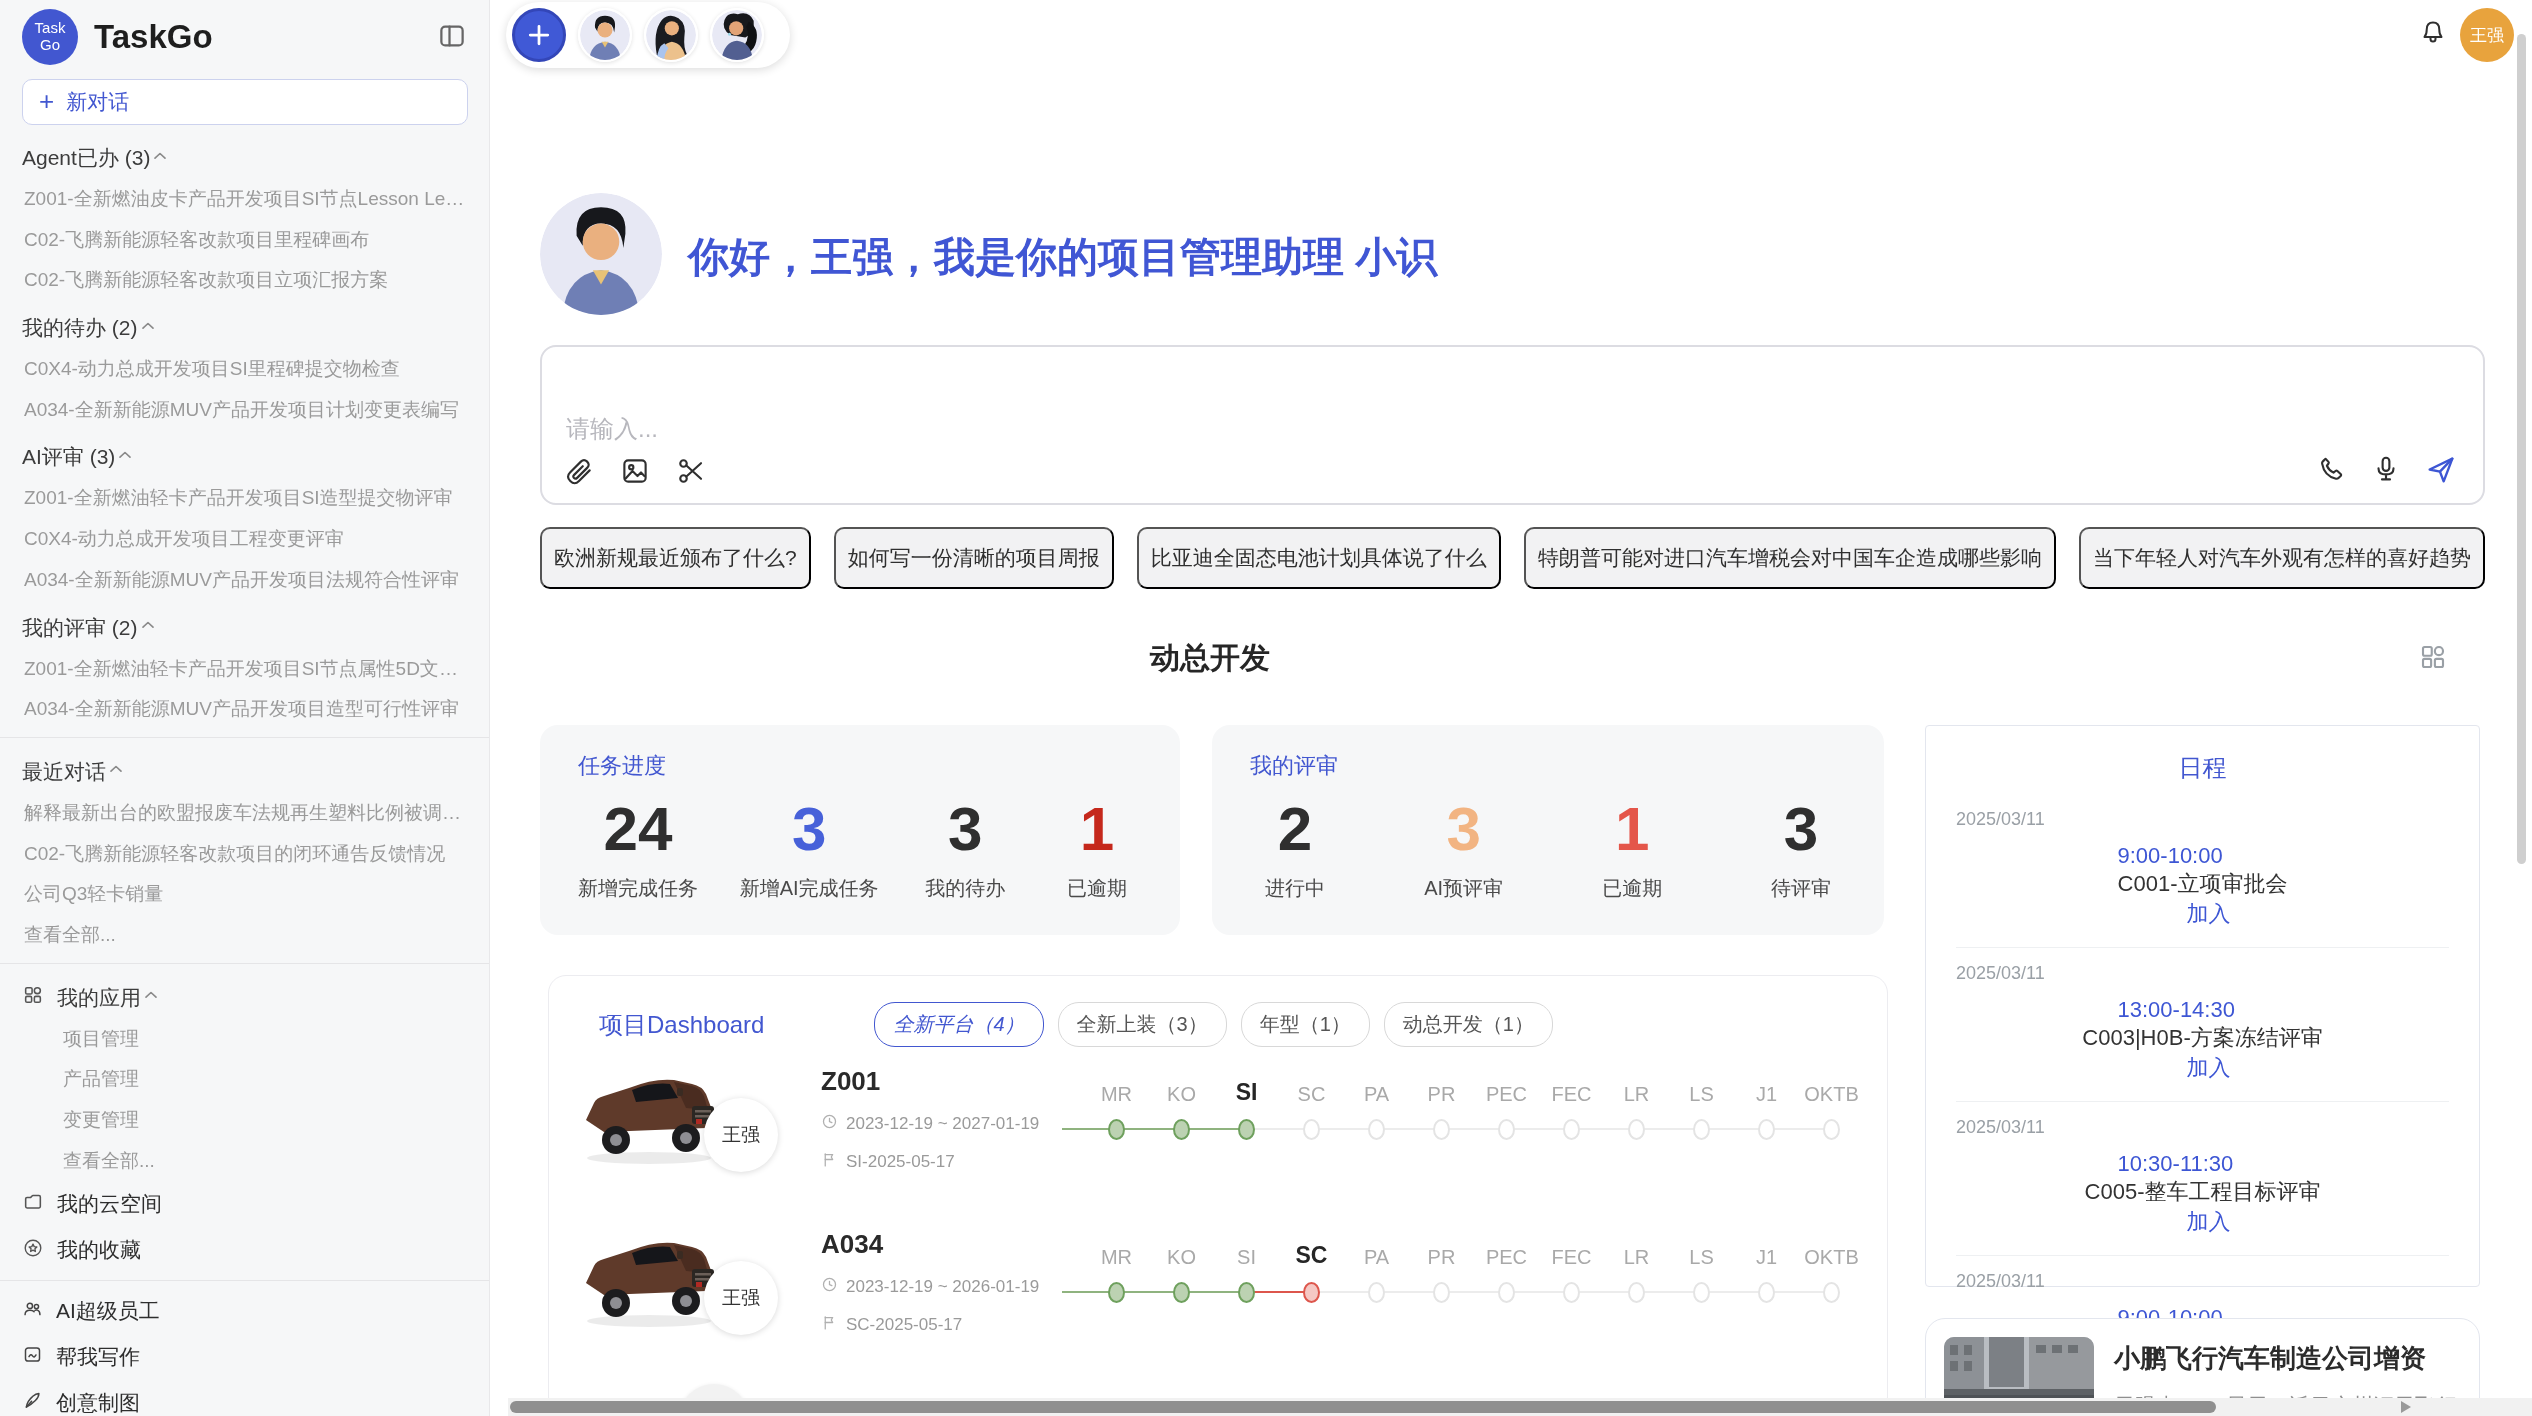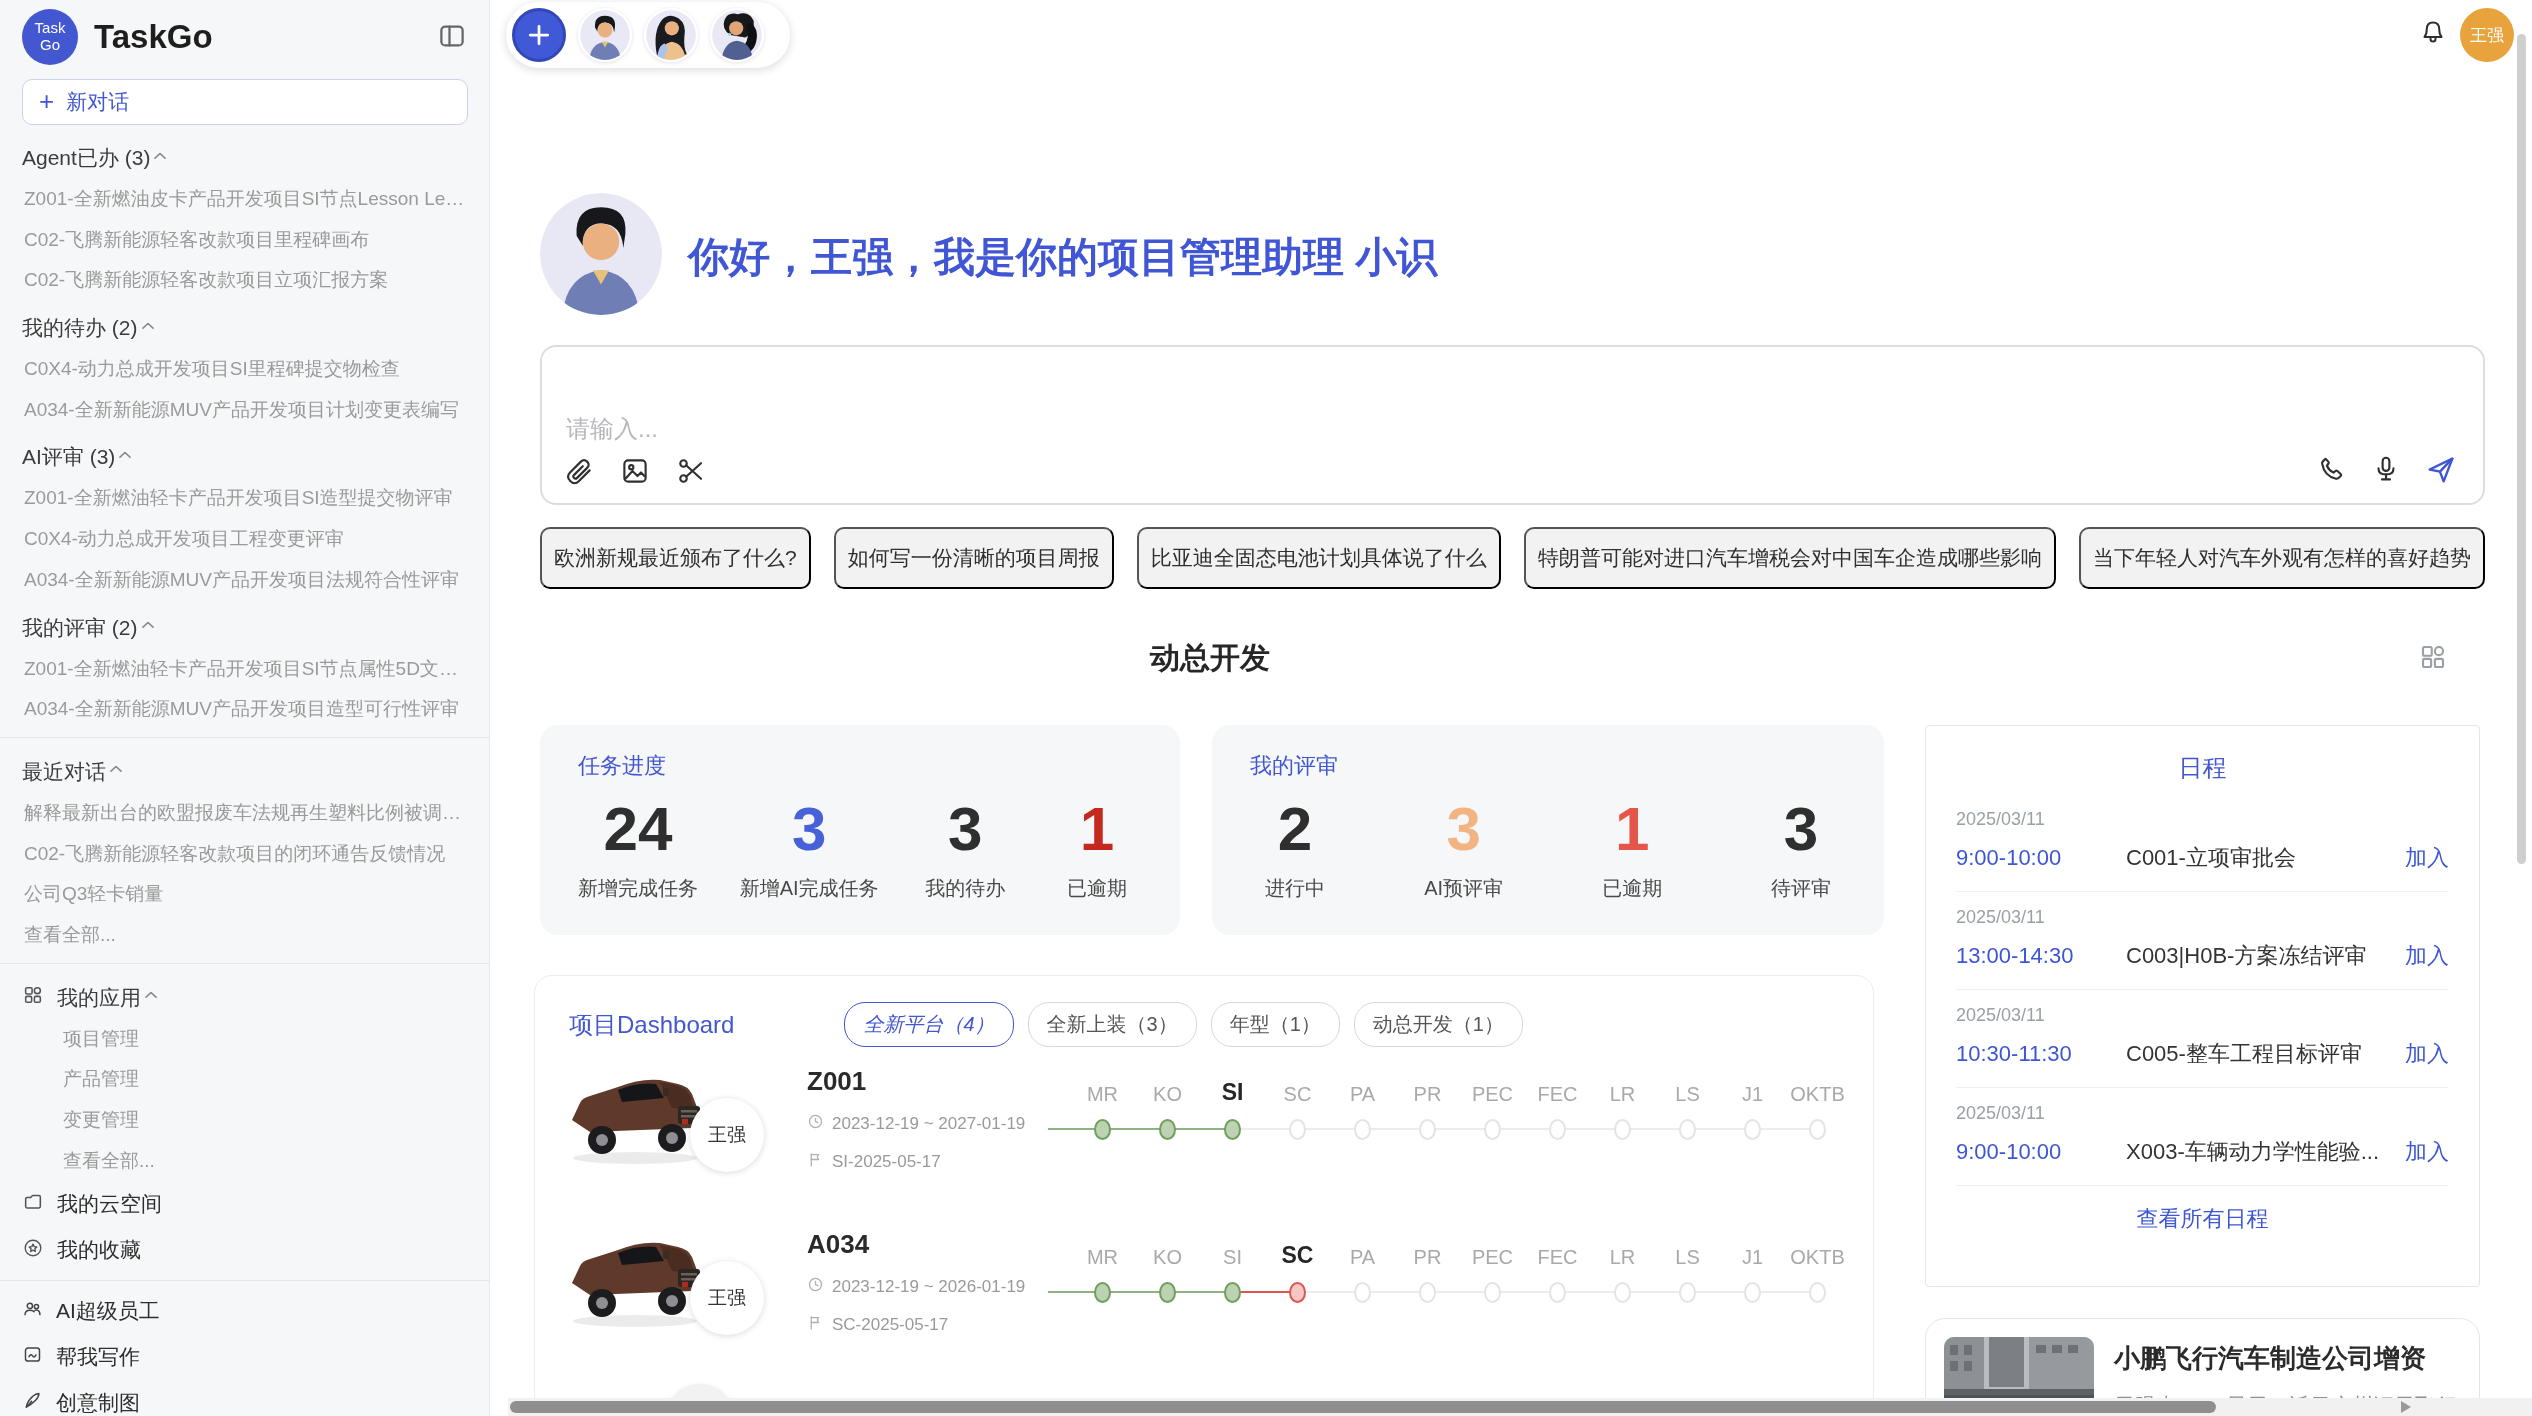--- a/index.html
+++ b/index.html
@@ -53,21 +53,21 @@
 
   .stat-card{position:absolute;top:725px;height:210px;background:#f6f7f8;border-radius:18px;padding:26px 38px;}
   .stat-card.c1{left:50px;width:640px;}
   .stat-card.c2{left:722px;width:672px;}
   .stat-title{font-size:22px;color:#4257d0;}
   .stat-row{display:flex;justify-content:space-between;margin-top:14px;}
   .stat-col{text-align:center;min-width:90px;}
   .stat-val{font-size:62px;font-weight:600;line-height:1.1;}
   .stat-lab{font-size:20px;color:#4a4a4a;margin-top:12px;}
 
-  .dash-card{position:absolute;left:44px;top:975px;width:1340px;height:440px;border:1px solid #ececf0;border-radius:18px;background:#fff;overflow:hidden;}
+  .dash-card{position:absolute;left:58px;top:975px;width:1340px;height:440px;border:1px solid #ececf0;border-radius:18px;background:#fff;overflow:hidden;padding-left:16px;}
   .dash-head{display:flex;align-items:center;padding:26px 34px 10px;}
   .dash-title{font-size:24px;color:#4257d0;}
   .dash-tabs{display:flex;gap:14px;margin-left:110px;}
   .tab{border:1px solid #d8d8d8;border-radius:21px;background:#fff;color:#555;font-size:20px;padding:8px 18px;cursor:pointer;white-space:nowrap;}
   .tab.active{border:1.5px solid #4257d0;color:#4257d0;font-style:italic;}
   .proj-row{position:absolute;left:25px;width:1290px;height:160px;}
   .truck{position:absolute;left:0;top:4px;width:150px;height:112px;}
   .owner-badge{position:absolute;left:130px;top:44px;width:74px;height:74px;border-radius:50%;background:#fff;box-shadow:0 1px 6px rgba(0,0,0,.15);display:flex;align-items:center;justify-content:center;font-size:19px;color:#333;}
   .pinfo{position:absolute;left:247px;top:12px;width:250px;}
   .pcode{font-size:26px;font-weight:bold;color:#2a2a2a;}
@@ -82,21 +82,21 @@
   .dot{position:relative;z-index:1;width:17px;height:21px;border-radius:50%;border:2px solid;}
   .dot.done{background:#bcd2b2;border-color:#6ea05d;} .conn.done{background:#8fb37f;}
   .dot.over{background:#f5c8c4;border-color:#dd564c;} .conn.over{background:#dd564c;}
   .dot.todo{background:#fff;border-color:#e4e4e4;} .conn.todo{background:#ececec;}
   .next-row-hint{position:absolute;left:130px;top:408px;width:70px;height:70px;border-radius:50%;background:#f2f2f2;box-shadow:0 1px 4px rgba(0,0,0,.1);}
 
   .sched-card{position:absolute;left:1435px;top:725px;width:555px;height:562px;border:1px solid #e3e6ee;border-radius:4px;background:#fff;padding:26px 30px;}
   .sched-title{text-align:center;font-size:24px;color:#4257d0;margin-bottom:10px;}
   .sched-item{padding:15px 0 18px;}
   .sched-date{font-size:18px;color:#9aa0a6;margin-bottom:13px;}
-  .sched-line{display:flex;align-items:center;}
+  .sched-line{display:flex;align-items:center;flex-direction:column;}
   .sched-time{font-size:22px;color:#3d56d4;width:170px;flex:none;}
   .sched-event{font-size:22px;color:#333;flex:1;white-space:nowrap;overflow:hidden;text-overflow:ellipsis;}
   .sched-join{font-size:22px;color:#3d56d4;cursor:pointer;margin-left:12px;}
   .sched-div{height:1px;background:#eef0f2;}
   .sched-all{text-align:center;font-size:22px;color:#3d56d4;margin-top:18px;cursor:pointer;}
 
   .news-card{position:absolute;left:1435px;top:1318px;width:555px;height:140px;border:1px solid #e3e6ee;border-radius:20px;background:#fff;padding:18px;display:flex;gap:20px;cursor:pointer;overflow:hidden;}
   .news-img{width:150px;height:112px;border-radius:10px;overflow:hidden;flex:none;}
   .news-img svg{display:block;}
   .news-title{font-size:26px;font-weight:bold;color:#2b2b2b;margin-top:4px;}

